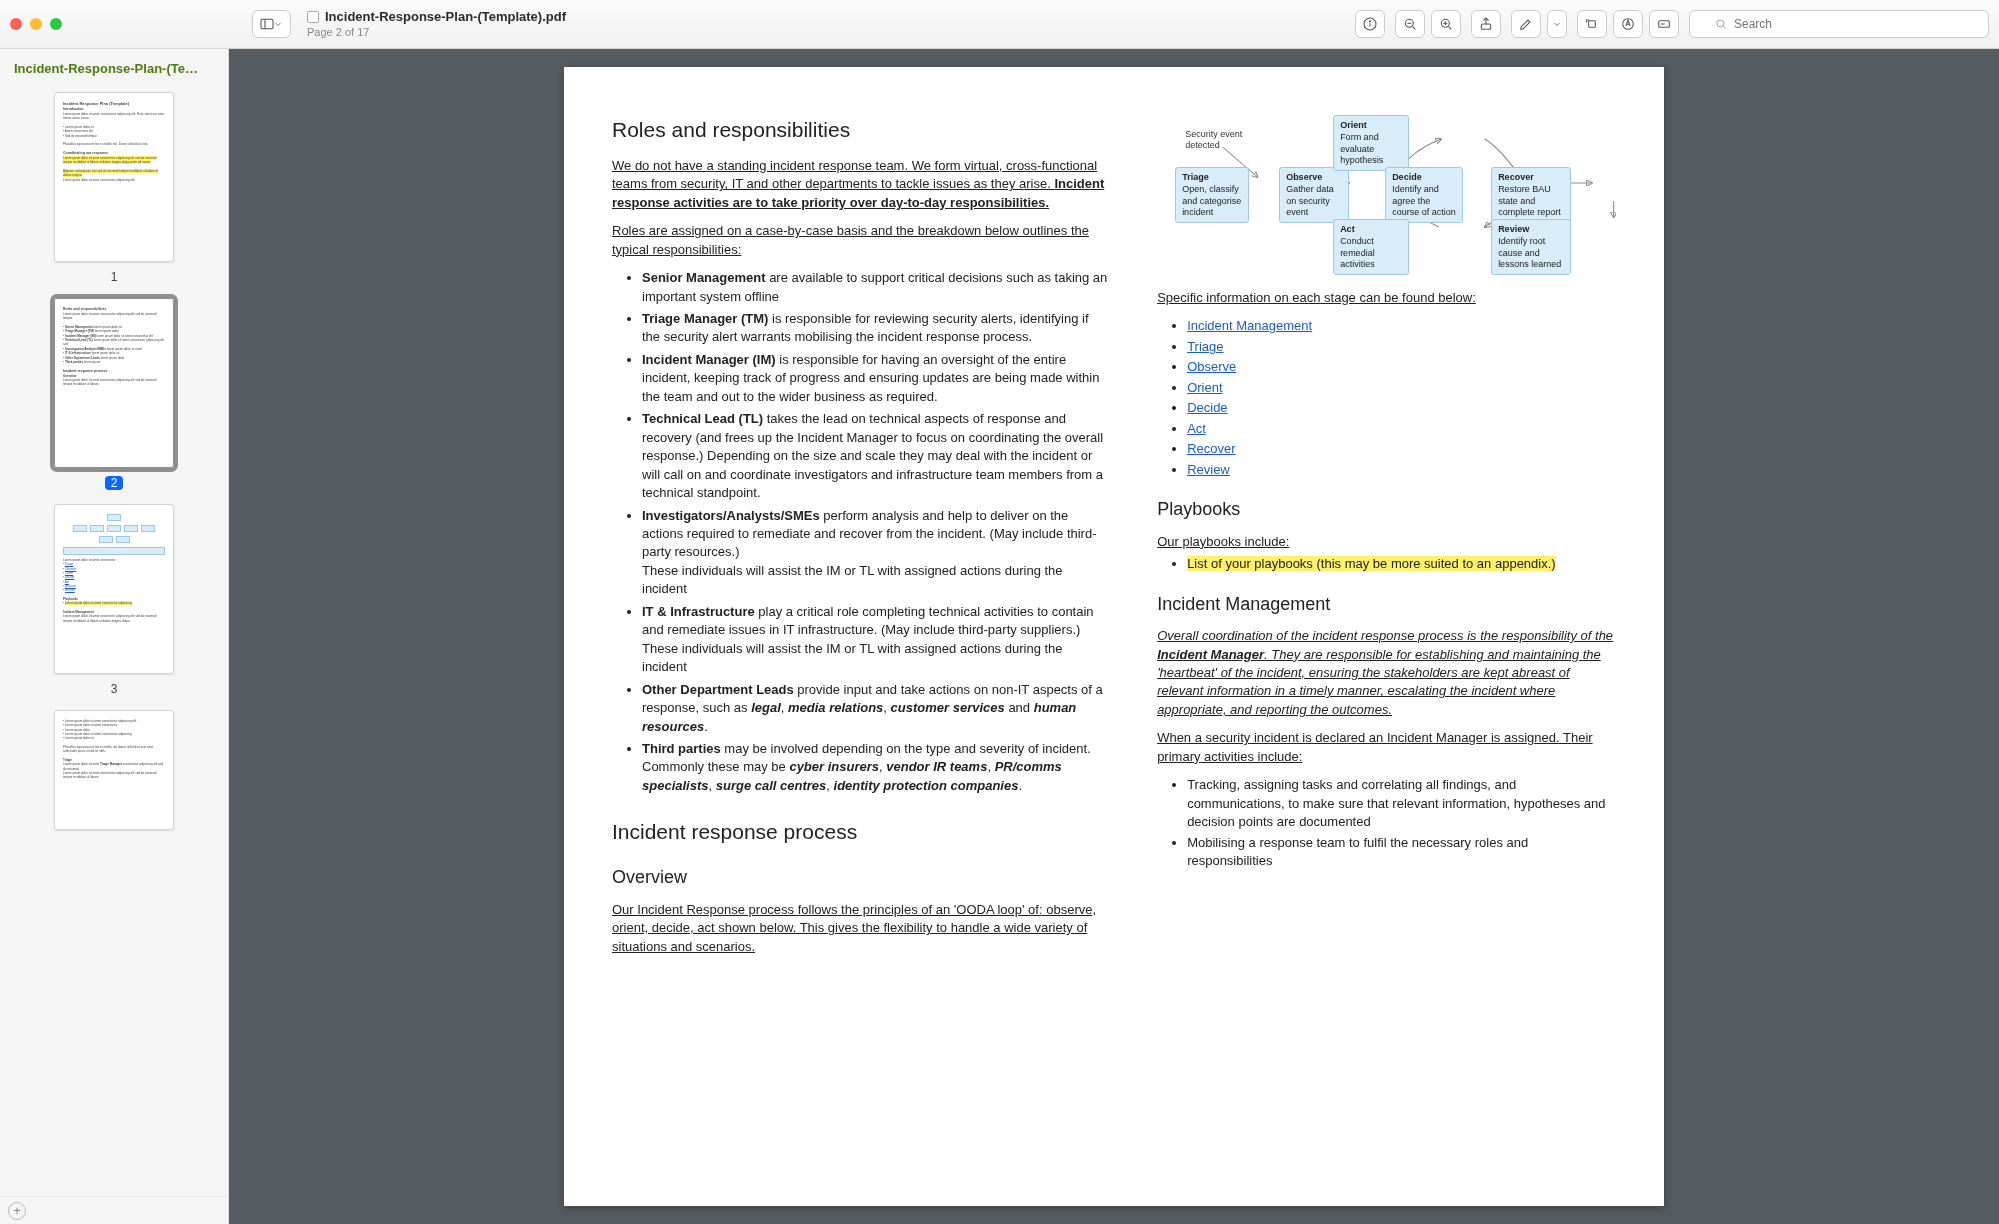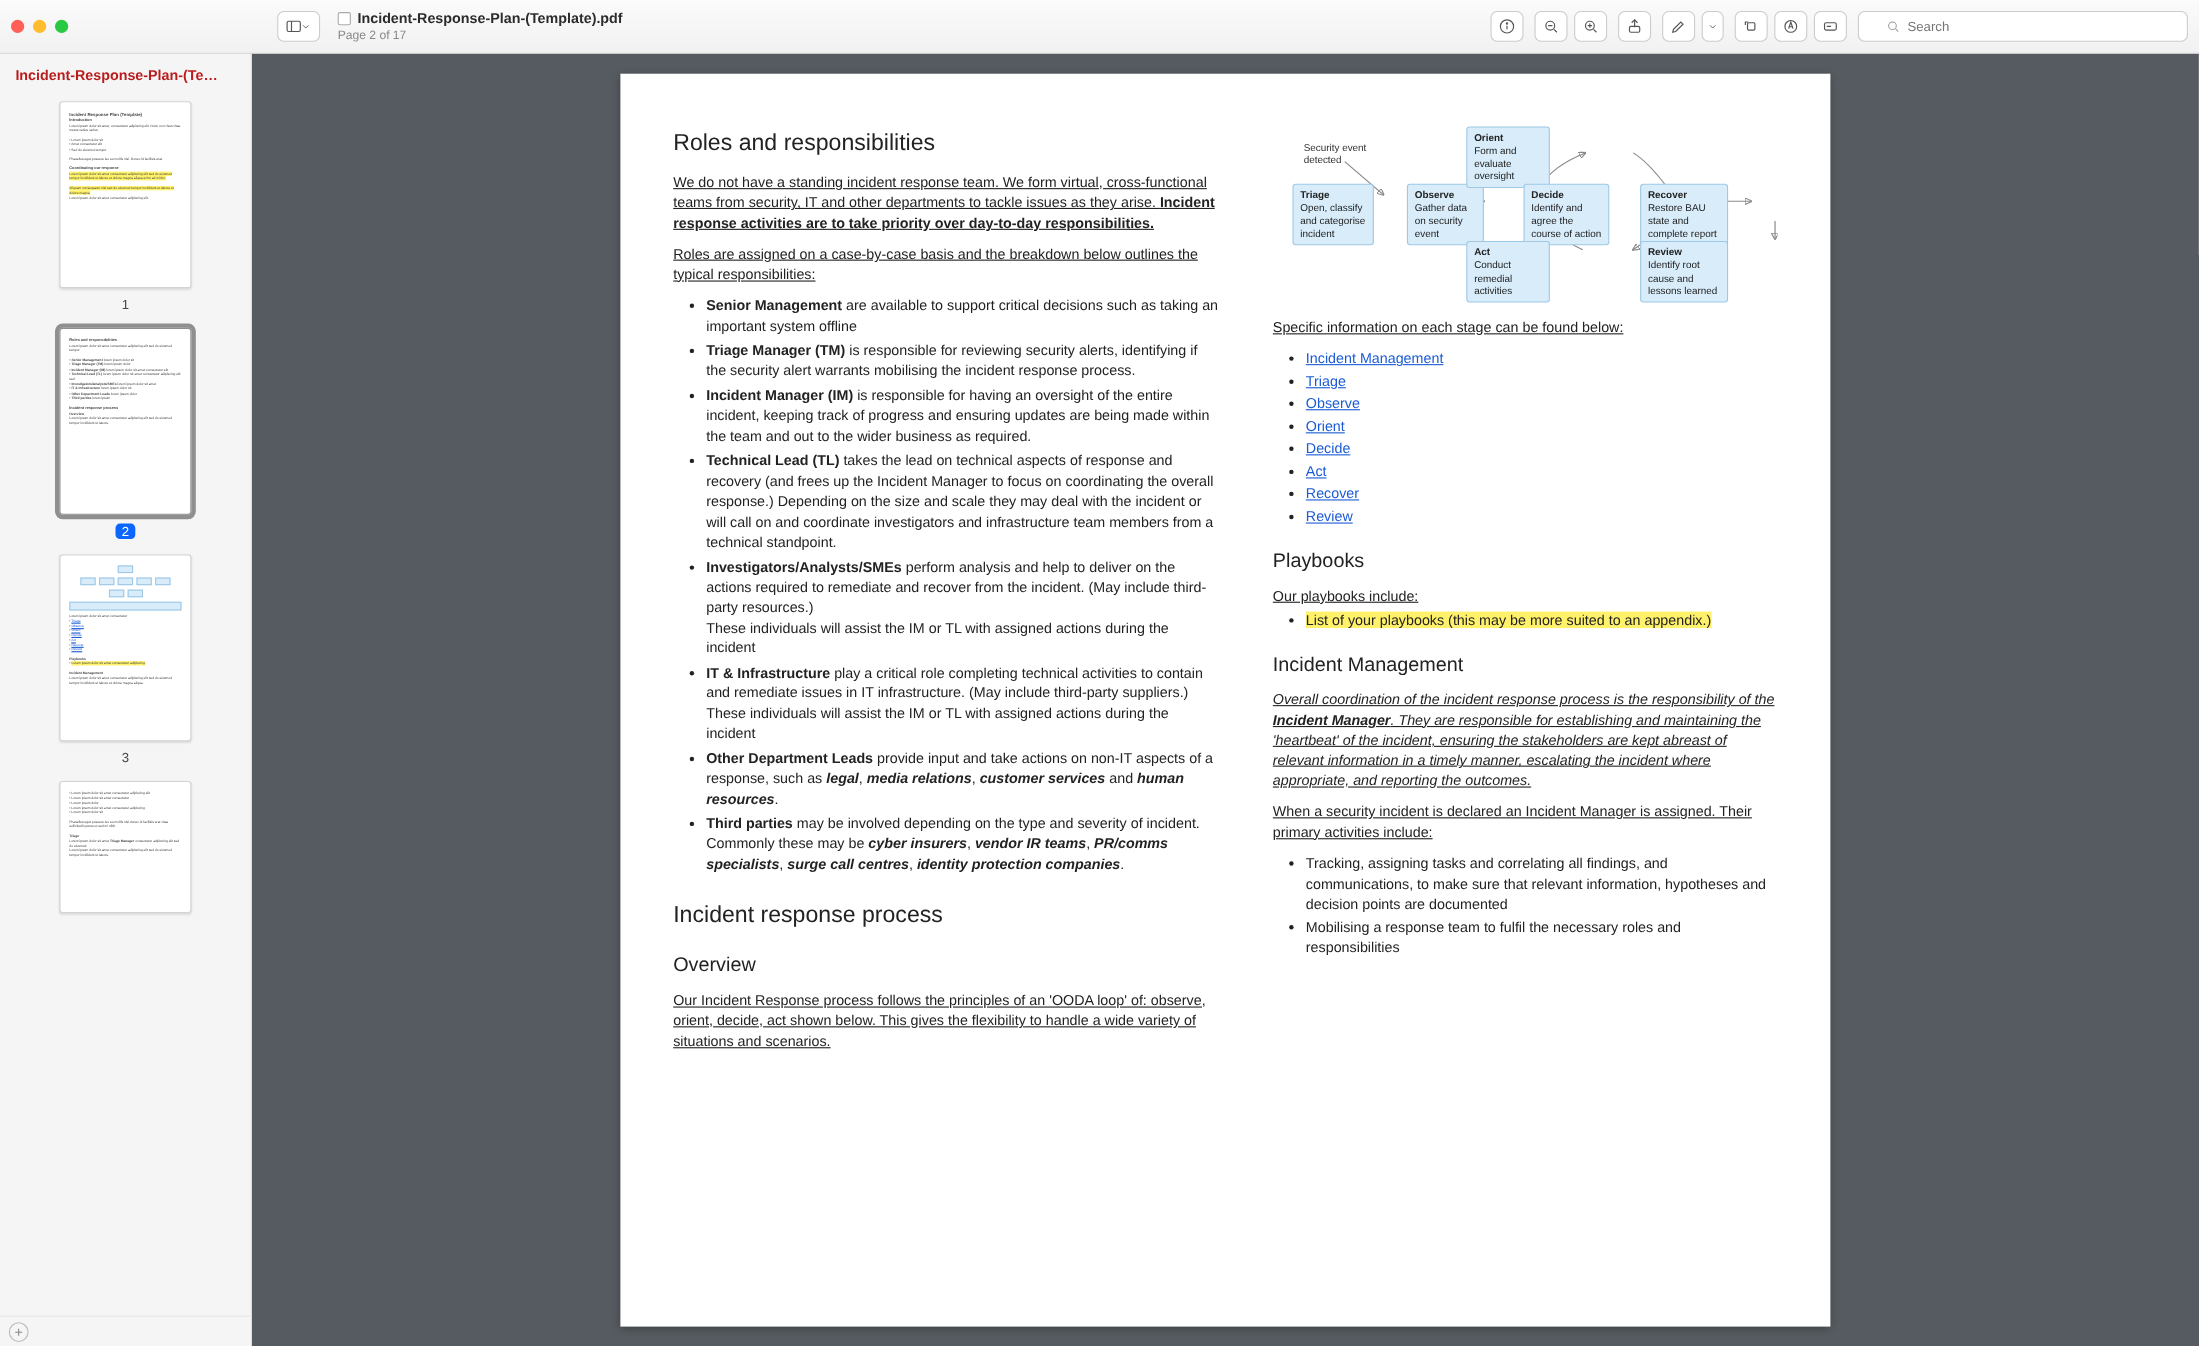--- a/index.html
+++ b/index.html
@@ -23,21 +23,21 @@
 .searchwrap svg { width:14px; height:14px; stroke:#999; fill:none; stroke-width:1.6;}
 .searchwrap input { border:none; outline:none; font-size:12px; flex:1; color:#333; background:transparent; }
 .sidebar-toggle { display:flex; align-items:center; }
 .sidebar-toggle .chev { margin-left:-3px; }
 
 
 .body { flex:1; display:flex; min-height:0; }
 
 
 .sidebar { width:229px; background:#f5f5f5; border-right:1px solid #dcdcdc; display:flex; flex-direction:column; min-height:0; position:relative;}
-.sidebar .doclabel { padding:12px 14px 4px; font-size:13px; font-weight:600; color:#b91c1c; white-space:nowrap; overflow:hidden; text-overflow:ellipsis;}
+.sidebar .doclabel { padding:12px 14px 4px; font-size:13px; font-weight:600; color:#4d7c0f; white-space:nowrap; overflow:hidden; text-overflow:ellipsis;}
 .thumbs { flex:1; overflow-y:auto; padding:6px 0 30px; }
 .thumb { display:flex; flex-direction:column; align-items:center; margin:6px 0 14px; cursor:pointer; }
 .thumb .page { width:120px; height:170px; background:#fff; border:1px solid #d3d3d3; border-radius:3px; box-shadow:0 1px 2px rgba(0,0,0,.1); overflow:hidden; padding:8px 8px; font-size:3px; line-height:1.45; color:#444;}
 .thumb.sel .page { outline:4px solid #8f8f8f; outline-offset:0; border-color:#8f8f8f; }
 .thumb .num { margin-top:8px; font-size:12px; color:#444; }
 .thumb.sel .num { background:#0a66ff; color:#fff; border-radius:4px; padding:0 6px; }
 .minihl { background:#fff26a; }
 .minibox { display:inline-block; background:#d8ecfa; border:1px solid #9ec8e6; width:14px; height:7px; margin:1px; vertical-align:middle;}
 .minirow { display:flex; justify-content:center; gap:1px; }
 .sidebar .footer { position:absolute; bottom:0; left:0; right:0; height:28px; background:#f5f5f5; border-top:1px solid #e5e5e5; display:flex; align-items:center; padding-left:8px;}
@@ -321,21 +321,21 @@
                 <path d="M220 62 C 230 45, 242 36, 260 28" marker-end="url(#ah)"></path>
                 <path d="M300 28 C 312 36, 322 50, 330 62" marker-end="url(#ah)"></path>
                 <path d="M330 82 C 322 96, 312 108, 300 116" marker-end="url(#ah)"></path>
                 <path d="M258 116 C 242 108, 230 98, 222 84" marker-end="url(#ah)"></path>
                 <line x1="362" y1="72" x2="398" y2="72" marker-end="url(#ah)"></line>
                 <line x1="418" y1="90" x2="418" y2="106" marker-end="url(#ah)"></line>
               </svg>
               <div class="dsmall" style="left:28px;top:18px;width:70px;text-align:left">Security event detected</div>
               <div class="dbox" style="left:18px;top:56px;width:74px"><b>Triage</b><span>Open, classify and categorise incident</span></div>
               <div class="dbox" style="left:122px;top:56px;width:70px"><b>Observe</b><span>Gather data on security event</span></div>
-              <div class="dbox" style="left:176px;top:4px;width:76px"><b>Orient</b><span>Form and evaluate oversight</span></div>
+              <div class="dbox" style="left:176px;top:4px;width:76px"><b>Orient</b><span>Form and evaluate hypothesis</span></div>
               <div class="dbox" style="left:228px;top:56px;width:78px"><b>Decide</b><span>Identify and agree the course of action</span></div>
               <div class="dbox" style="left:176px;top:108px;width:76px"><b>Act</b><span>Conduct remedial activities</span></div>
               <div class="dbox" style="left:334px;top:56px;width:80px"><b>Recover</b><span>Restore BAU state and complete report</span></div>
               <div class="dbox" style="left:334px;top:108px;width:80px"><b>Review</b><span>Identify root cause and lessons learned</span></div>
             </div>
 
 
             <p style="margin-top:18px">Specific information on each stage can be found below:</p>
             <ul class="b2">
               <li><span class="link">Incident Management</span></li>

